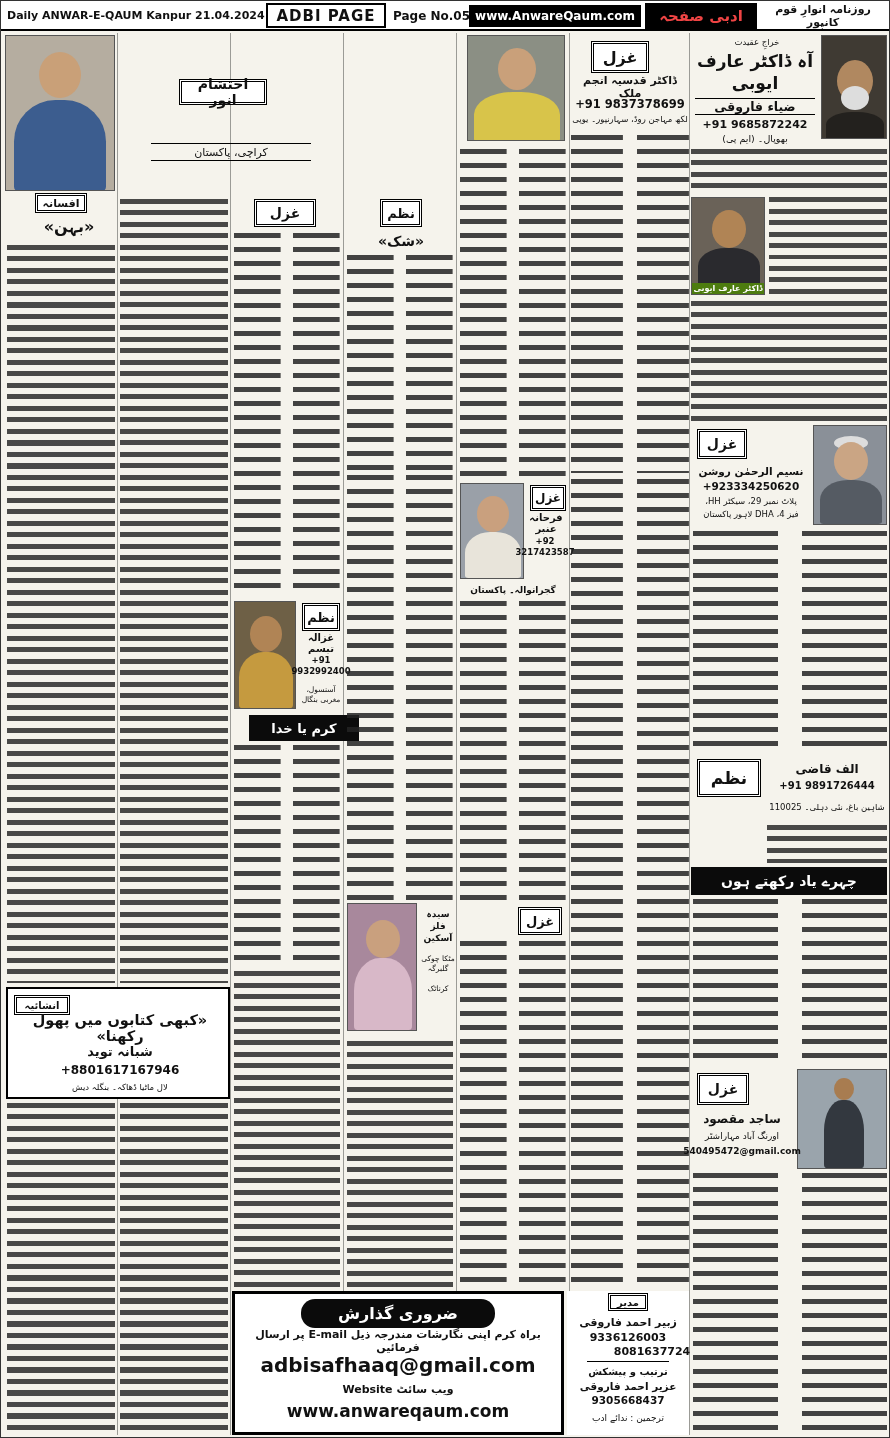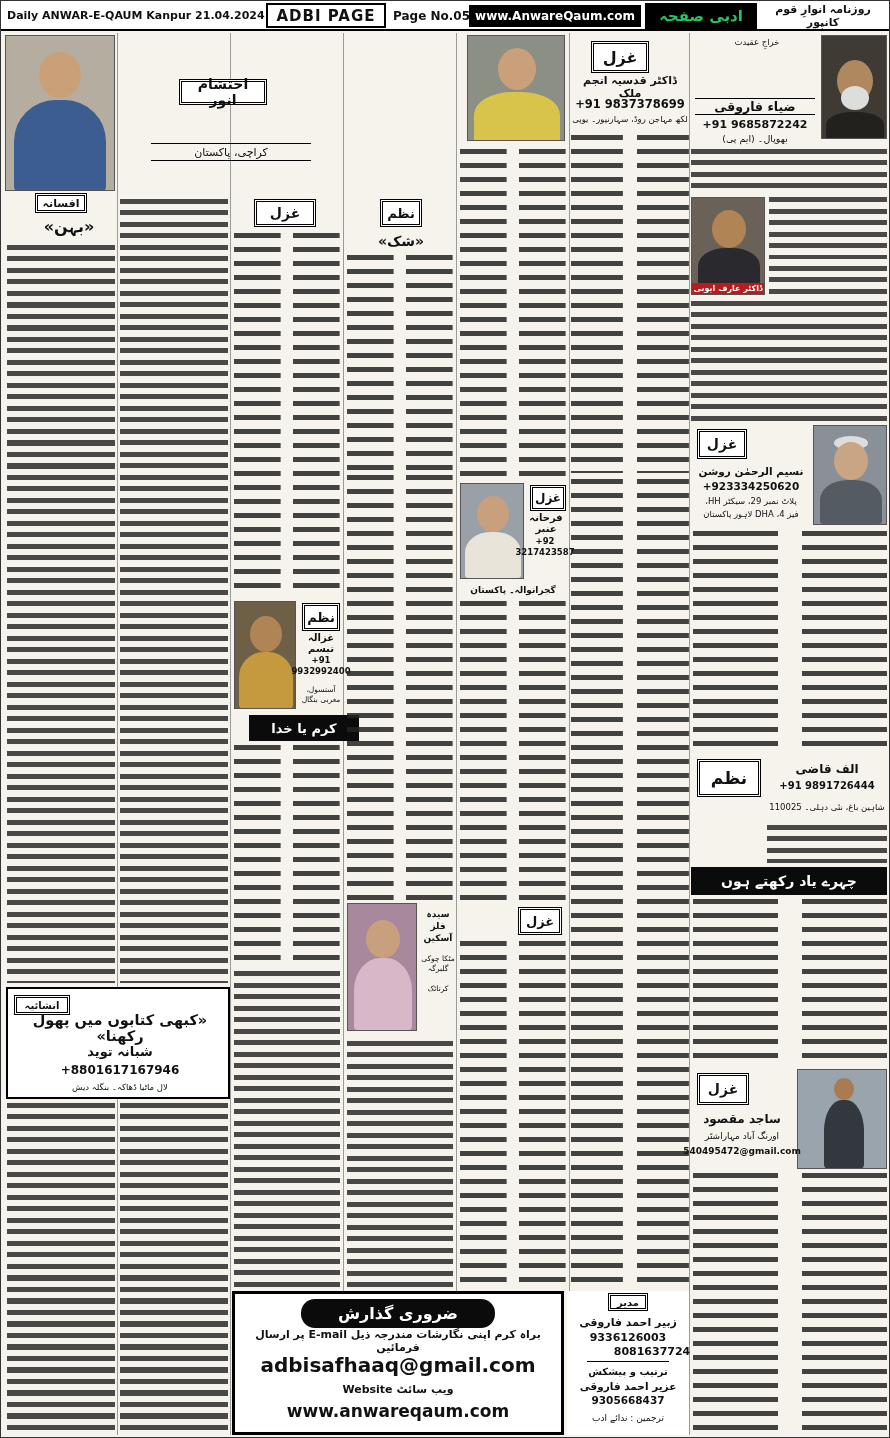--- a/index.html
+++ b/index.html
@@ -21,38 +21,38 @@
     background-image:
       repeating-linear-gradient(to bottom,rgba(35,35,35,.85) 0,rgba(35,35,35,.85) 5px,transparent 5px,transparent 14px),
       repeating-linear-gradient(to bottom,rgba(35,35,35,.85) 0,rgba(35,35,35,.85) 5px,transparent 5px,transparent 14px);
     background-size:44% 100%,44% 100%;
     background-position:left top,right top;
     background-repeat:no-repeat,no-repeat;
   }
   .photo{overflow:hidden;border:1px solid #555;}
   .photo .head{position:absolute;border-radius:50%;}
   .photo .torso{position:absolute;border-radius:45% 45% 6% 6%;}
-  .cap{position:absolute;left:0;right:0;bottom:0;background:#b91c1c;color:#fff;font-size:8px;text-align:center;padding:1px 0;font-weight:bold;}
+  .cap{position:absolute;left:0;right:0;bottom:0;background:#4d7c0f;color:#fff;font-size:8px;text-align:center;padding:1px 0;font-weight:bold;}
   .sep{position:absolute;top:32px;bottom:2px;width:0;border-left:1px solid #9b9b96;}
   .hairlines{border-top:1px solid #000;border-bottom:1px solid #000;}
 </style>
 </head>
 <body>
 
 <div class="sheet">
 
   <div class="abs" style="left:0;top:0;width:890px;height:30px;background:#fff;border-bottom:2px solid #000;">
     <div class="abs b" style="left:6px;top:8px;font-size:11px;white-space:nowrap;">
       <span>Daily ANWAR-E-QAUM Kanpur</span>
       <span>21.04.2024</span>
     </div>
     <div class="abs ctr b" style="left:265px;top:2px;width:120px;height:25px;border:2px solid #000;font-size:15px;letter-spacing:1px;">ADBI PAGE</div>
     <div class="abs b" style="left:392px;top:8px;font-size:12px;">Page No.05</div>
     <div class="abs ctr b" style="left:468px;top:4px;width:172px;height:22px;background:#000;color:#fff;font-size:12px;">www.AnwareQaum.com</div>
-    <div class="abs ctr b rtl" style="left:644px;top:2px;width:112px;height:26px;background:#000;color:#22c55e;font-size:15px;">ادبی صفحہ</div>
+    <div class="abs ctr b rtl" style="left:644px;top:2px;width:112px;height:26px;background:#000;color:#ef4444;font-size:15px;">ادبی صفحہ</div>
     <div class="abs ctr b rtl" style="left:758px;top:1px;width:128px;height:28px;font-size:11px;line-height:13px;">روزنامہ انوارِ قوم کانپور</div>
   </div>
 
   <div class="sep" style="left:116px"></div>
   <div class="sep" style="left:229px"></div>
   <div class="sep" style="left:342px"></div>
   <div class="sep" style="left:455px"></div>
   <div class="sep" style="left:568px"></div>
   <div class="sep" style="left:688px"></div>
 
@@ -67,20 +67,21 @@
     <div class="head" style="left:30px;top:12px;width:38px;height:42px;background:#c9a07a;"></div>
     <div class="torso" style="left:6px;top:56px;width:86px;height:50px;background:#d8c44a;"></div>
   </div>
   <div class="abs hbox rtl" style="left:590px;top:40px;width:58px;height:32px;font-size:16px;">غزل</div>
   <div class="abs ctr b rtl" style="left:570px;top:78px;width:118px;height:16px;font-size:11px;">ڈاکٹر قدسیہ انجم ملک</div>
   <div class="abs ctr b" style="left:570px;top:95px;width:118px;height:15px;font-size:11.5px;">+91 9837378699</div>
   <div class="abs ctr rtl" style="left:570px;top:111px;width:118px;height:14px;font-size:8.5px;text-align:right;">لکھ مہاجن روڈ، سہارنپور۔ یوپی</div>
   <div class="abs poemfill" style="left:570px;top:134px;width:118px;height:338px;"></div>
 
   <div class="abs ctr rtl" style="left:694px;top:35px;width:124px;height:12px;font-size:8.5px;">خراجِ عقیدت</div>
+  <div class="abs ctr b rtl" style="left:690px;top:48px;width:128px;height:46px;font-size:17px;line-height:22px;">آہ ڈاکٹر عارف ایوبی</div>
   <div class="abs ctr b rtl hairlines" style="left:694px;top:97px;width:120px;height:17px;font-size:12.5px;">ضیاء فاروقی</div>
   <div class="abs ctr b" style="left:694px;top:116px;width:120px;height:14px;font-size:11px;">+91 9685872242</div>
   <div class="abs ctr rtl" style="left:694px;top:131px;width:120px;height:13px;font-size:9.5px;">بھوپال۔ (ایم پی)</div>
   <div class="abs photo" style="left:820px;top:34px;width:66px;height:104px;background:#3f3a33;">
     <div class="head" style="left:15px;top:24px;width:36px;height:42px;background:#b08860;"></div>
     <div class="head" style="left:19px;top:50px;width:28px;height:24px;background:#ddd;"></div>
     <div class="torso" style="left:4px;top:76px;width:58px;height:28px;background:#23211e;"></div>
   </div>
   <div class="abs fill" style="left:690px;top:148px;width:196px;height:46px;"></div>
   <div class="abs photo" style="left:690px;top:196px;width:74px;height:98px;background:#6a6258;">

